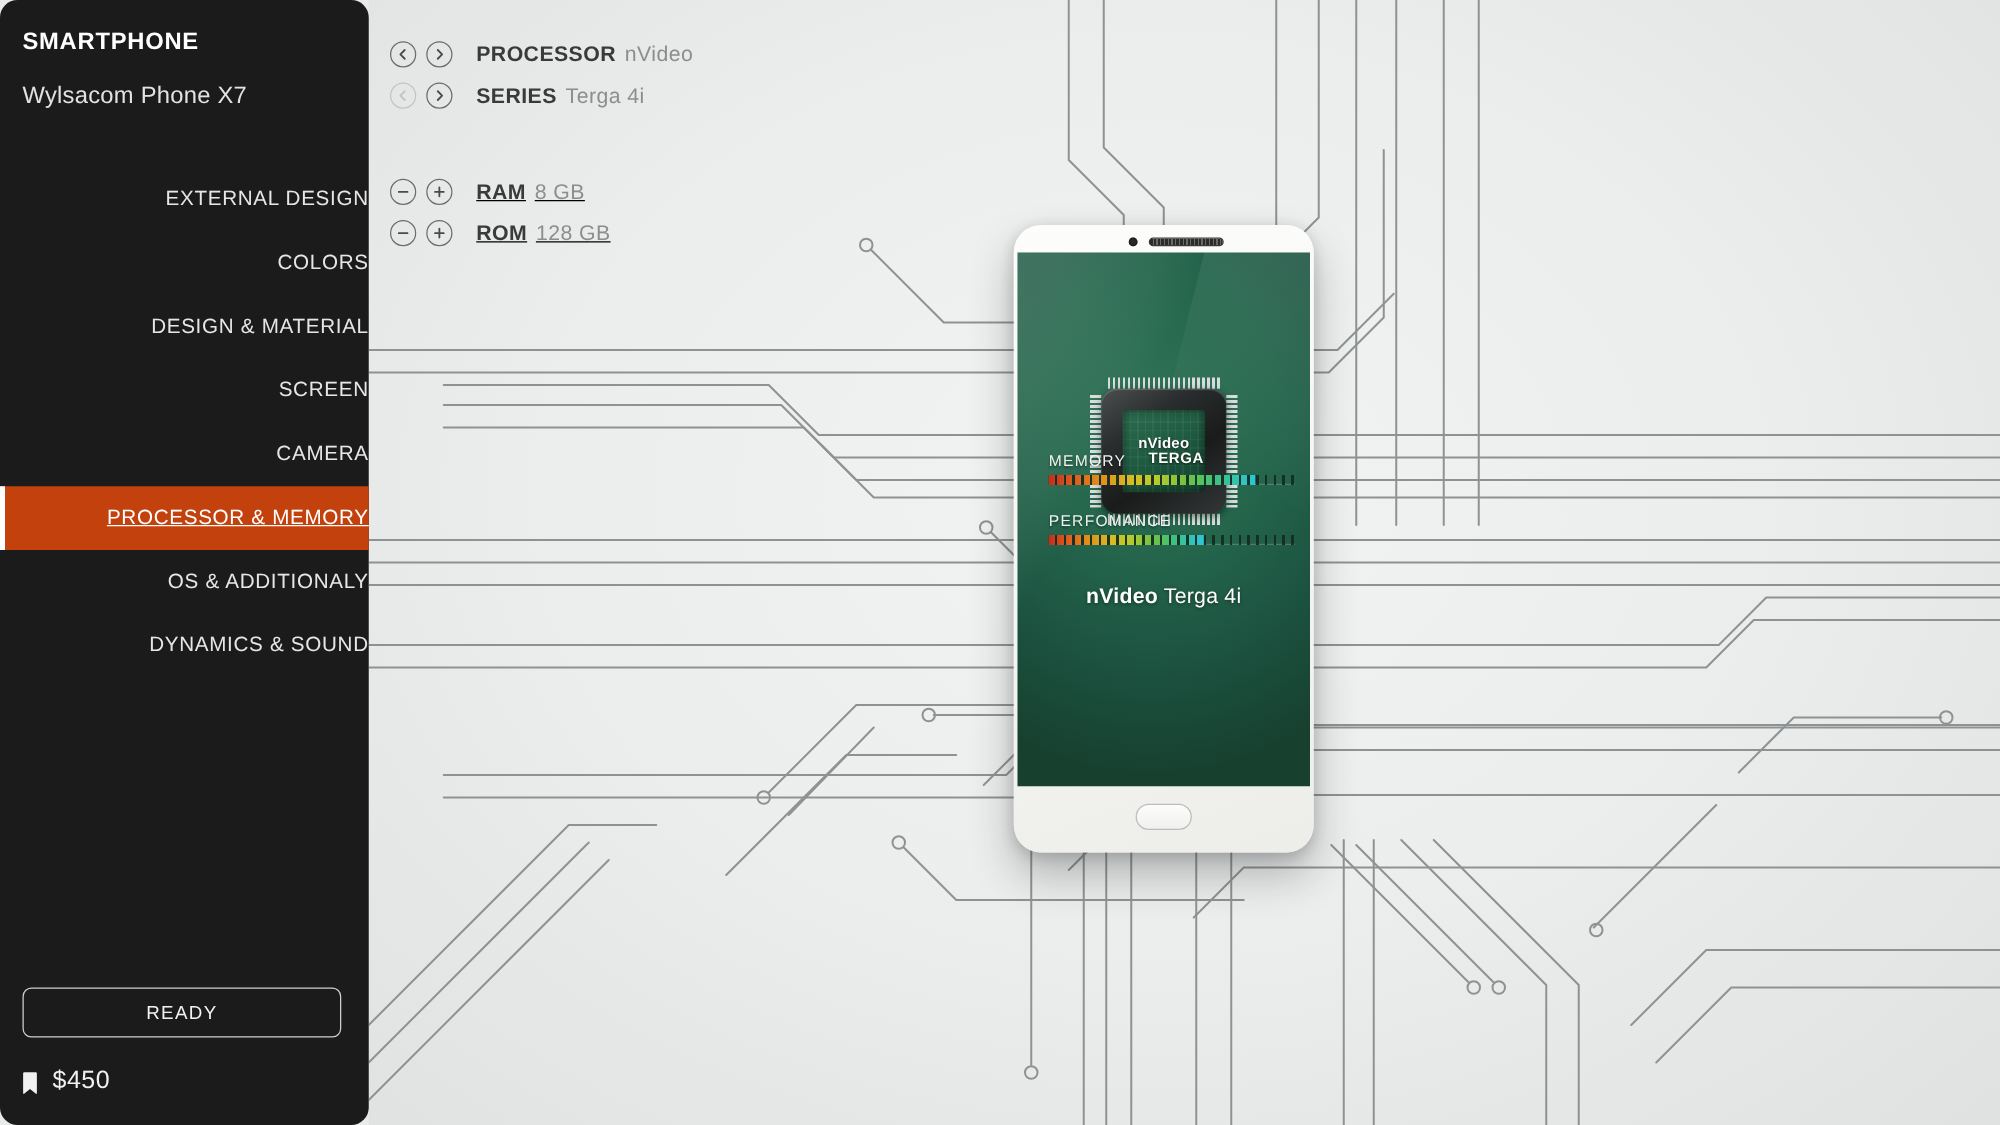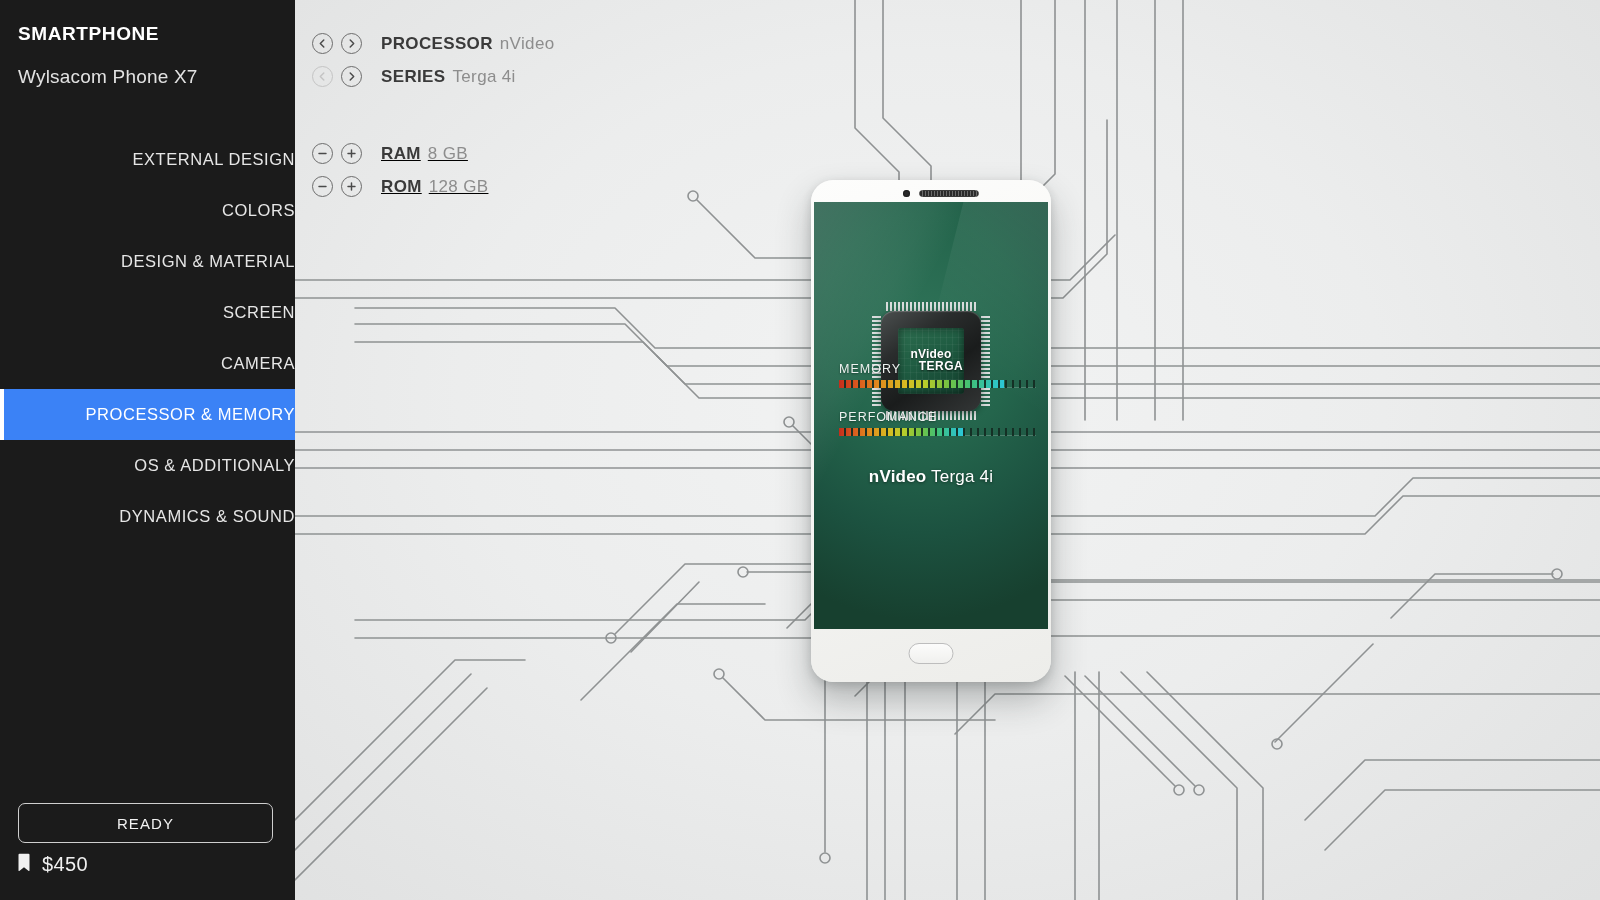--- a/index.html
+++ b/index.html
@@ -10,20 +10,21 @@
     background:#e9eaea;
     position:relative;
   }
 
   
   #sidebar {
     position:absolute; left:0; top:0;
     width:295px; height:900px;
     background:#1b1b1b;
     z-index:40;
+    border-radius:14px;
   }
   #brand-block { padding:22px 0 0 18px; }
   #brand-title {
     color:#ffffff; font-size:19px; font-weight:bold;
     letter-spacing:.6px; line-height:1.25;
   }
   #brand-model {
     color:#e2e2e2; font-size:19px; font-weight:normal;
     letter-spacing:.2px; line-height:1.4; margin-top:18px;
   }
@@ -35,22 +36,23 @@
     display:flex; align-items:center;
     padding-left:18px;
     color:#e6e6e6;
     font-size:16.5px;
     letter-spacing:.55px;
     cursor:pointer;
     white-space:nowrap;
     justify-content:flex-end;
   }
   .nav-item.active {
-    background:#3b82f6;
+    background:#c2410c;
     color:#ffffff;
+    text-decoration:underline;
   }
   .nav-item.active::before {
     content:""; position:absolute; left:0; top:0;
     width:4px; height:100%; background:#ffffff;
   }
 
   #sidebar-footer {
     position:absolute; left:0; bottom:0;
     width:100%; padding:0 22px 24px 18px;
   }
@@ -60,22 +62,22 @@
     border-radius:7px;
     background:transparent;
     color:#f2f2f2;
     font-size:15px;
     letter-spacing:1.1px;
     font-family:"Liberation Sans", sans-serif;
     cursor:pointer;
     display:flex; align-items:center; justify-content:center;
   }
   #price-row {
-    margin-top:10px;
-    display:flex; align-items:flex-start; gap:9px;
+    margin-top:23px;
+    display:flex; align-items:flex-end; gap:9px;
   }
   #price-tag-icon { width:15px; height:19px; display:block; }
   #price-value {
     color:#f0f0f0; font-size:20px; letter-spacing:.4px;
   }
 
   
   #stage {
     position:absolute; left:295px; top:0;
     width:1305px; height:900px;

